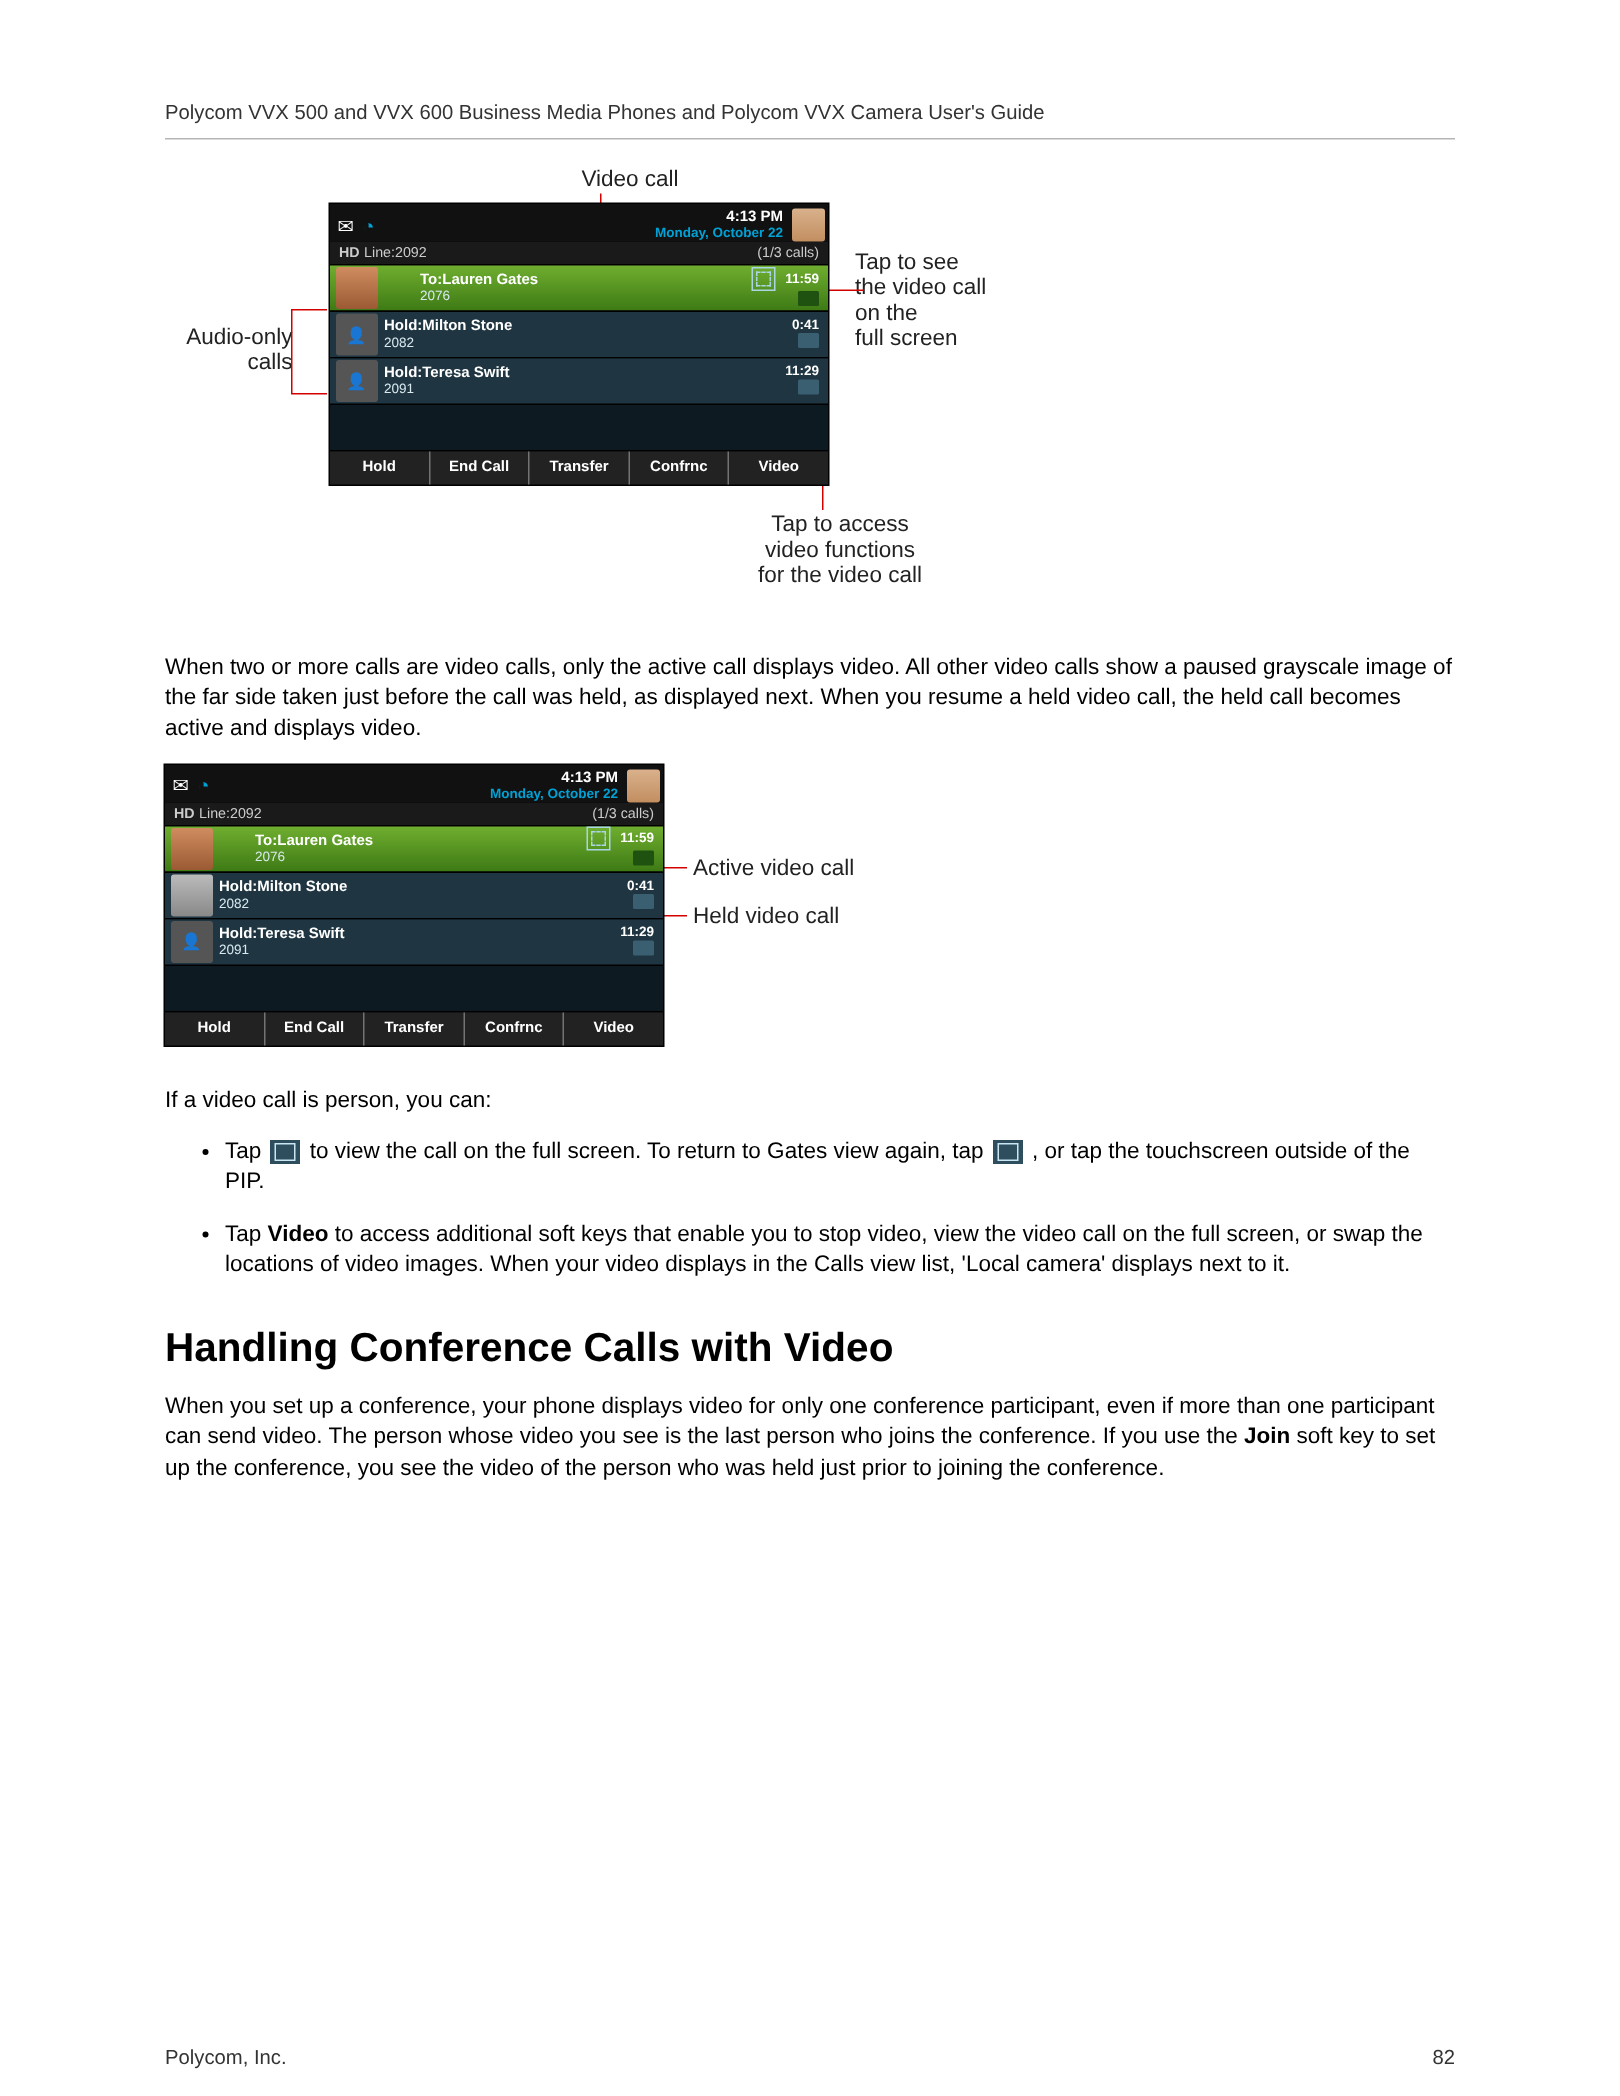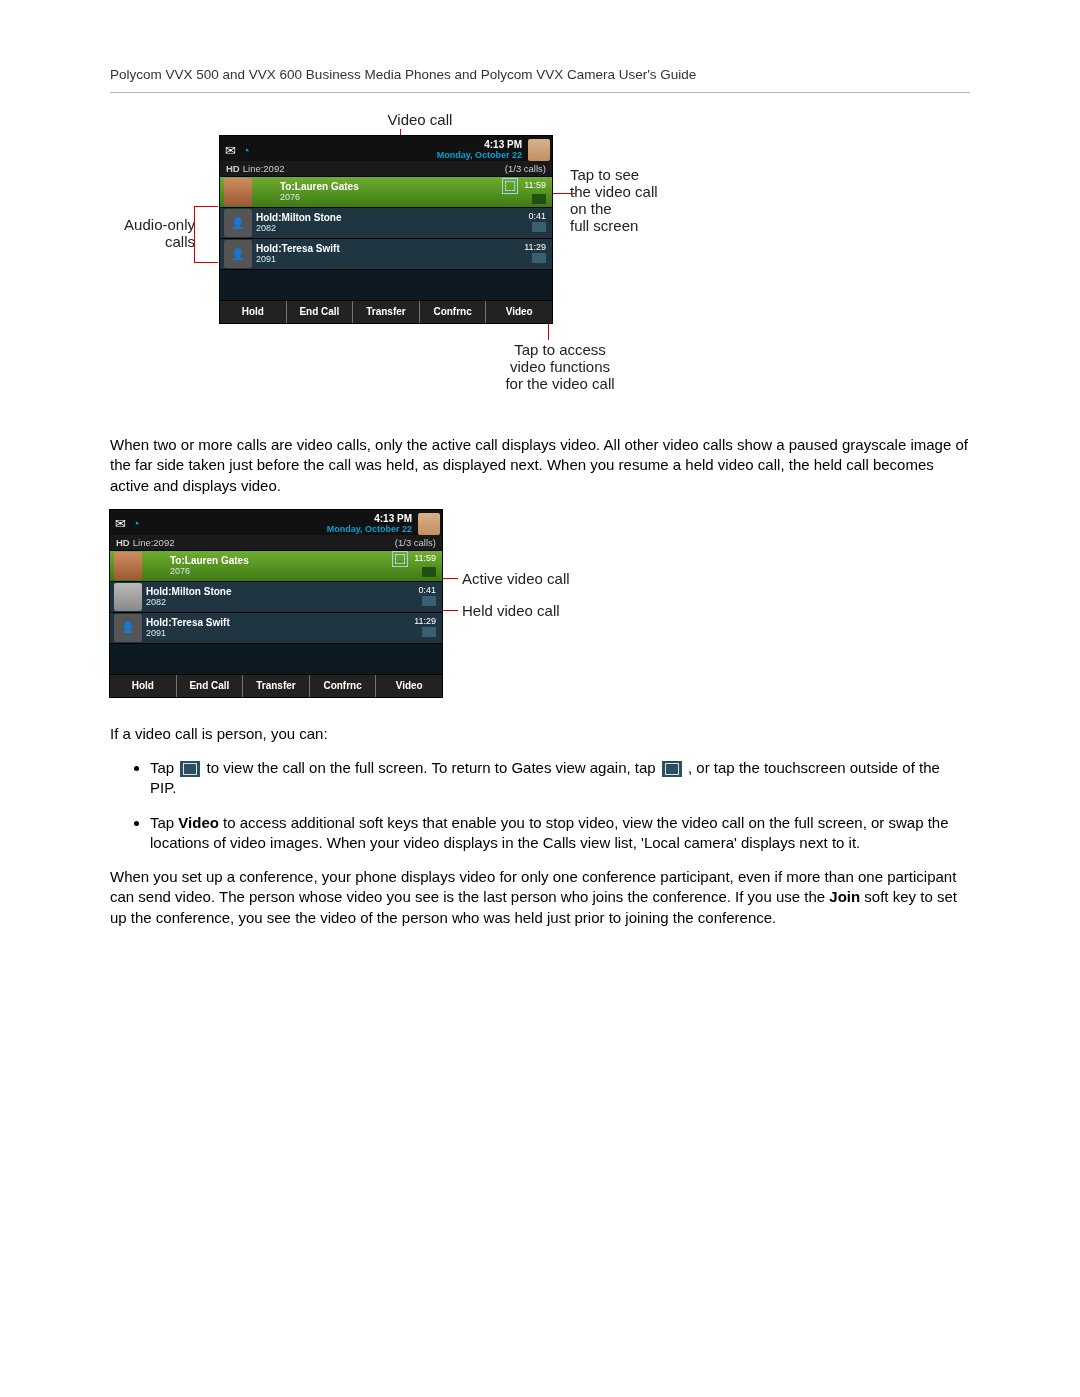--- a/index.html
+++ b/index.html
@@ -107,21 +107,21 @@
   .call-row .thumb {
     width:28px; height:28px; margin:1px 4px;
     background:#555; border-radius:2px;
     display:flex; align-items:center; justify-content:center;
   }
   .call-row.active .thumb { background:linear-gradient(#cf8c5f,#9c5a34); }
   .call-row .info { line-height:11px; }
   .call-row .info .name { font-weight:bold; font-size:10px; color:#fff;}
   .call-row .info .ext { font-size:9px; color:#d8e9f0;}
   .call-row .right { text-align:right; font-size:9px; line-height:11px; position:relative;}
-  .call-row .right .t { font-weight:normal;}
+  .call-row .right .t { font-weight:bold;}
   .call-row .right .ico {
     width:14px; height:10px; margin-left:auto;
     background:#3a5f70; border-radius:1px; display:inline-block;
   }
   .call-row.active .right .ico { background:#1f5210;}
   .expand-ico {
     display:inline-block; width:14px; height:14px;
     border:1px solid #aad5e5; position:relative; margin-right:4px;
     vertical-align:middle;
   }
@@ -335,18 +335,23 @@
       <span class="inline-ico"></span>
       <span> to view the call on the full screen. To return to Gates view again, tap </span>
       <span class="inline-ico"></span>
       <span>, or tap the touchscreen outside of the PIP.</span>
     </li>
     <li>
       <span>Tap </span><b>Video</b><span> to access additional soft keys that enable you to stop video, view the video call on the full screen, or swap the locations of video images. When your video displays in the Calls view list, 'Local camera' displays next to it.</span>
     </li>
   </ul>
 
+  <h2 class="section">Handling Conference Calls with Video</h2>
 
   <p class="body">
     <span>When you set up a conference, your phone displays video for only one conference participant, even if more than one participant can send video. The person whose video you see is the last person who joins the conference. If you use the </span><b>Join</b><span> soft key to set up the conference, you see the video of the person who was held just prior to joining the conference.</span>
   </p>
 
+  <div class="footer">
+    <span>Polycom, Inc.</span>
+    <span>82</span>
+  </div>
 </div>
 
 </body></html>

